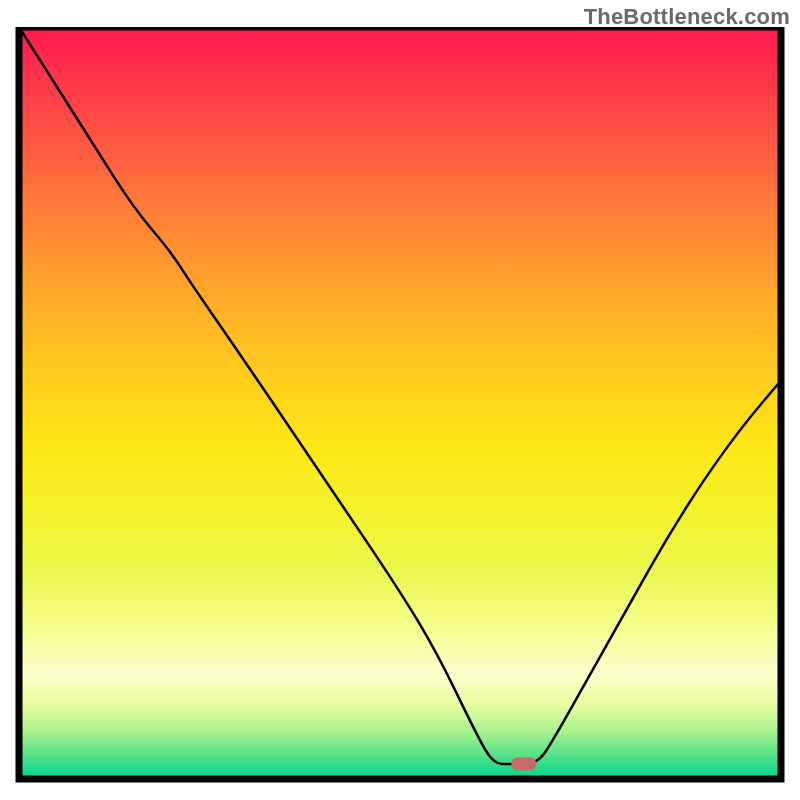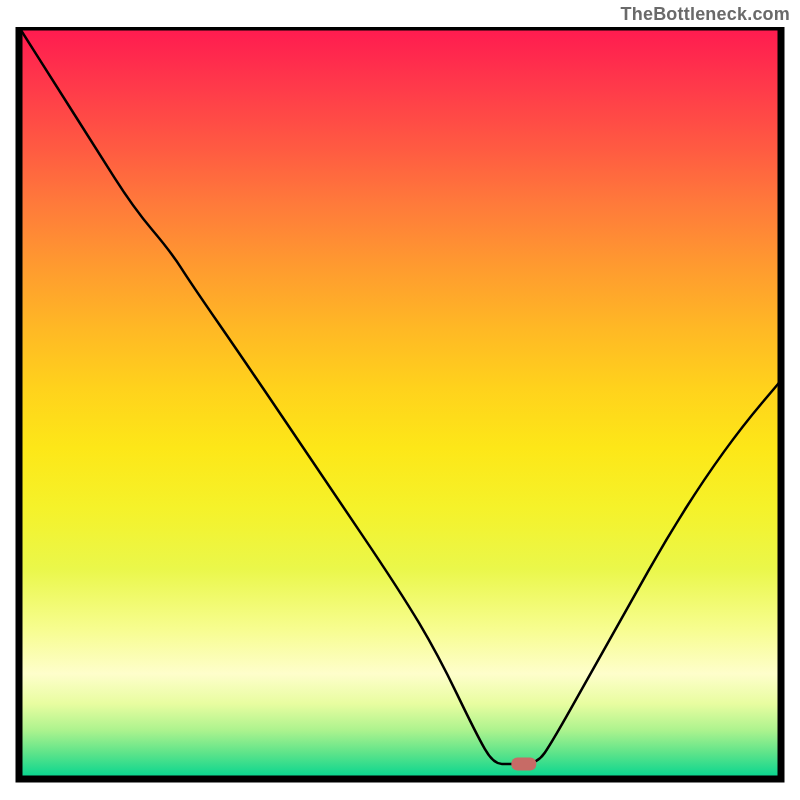--- a/index.html
+++ b/index.html
@@ -12,21 +12,21 @@
   }
   .container {
     position: relative;
     width: 800px;
     height: 800px;
   }
   .watermark {
     position: absolute;
     top: 4px;
     right: 10px;
-    font-size: 18px;
+    font-size: 22px;
     font-weight: bold;
     color: #6a6a6a;
     letter-spacing: 0.2px;
     z-index: 20;
   }
   .plot-frame {
     position: absolute;
     left: 15px;
     top: 27px;
     width: 770px;

